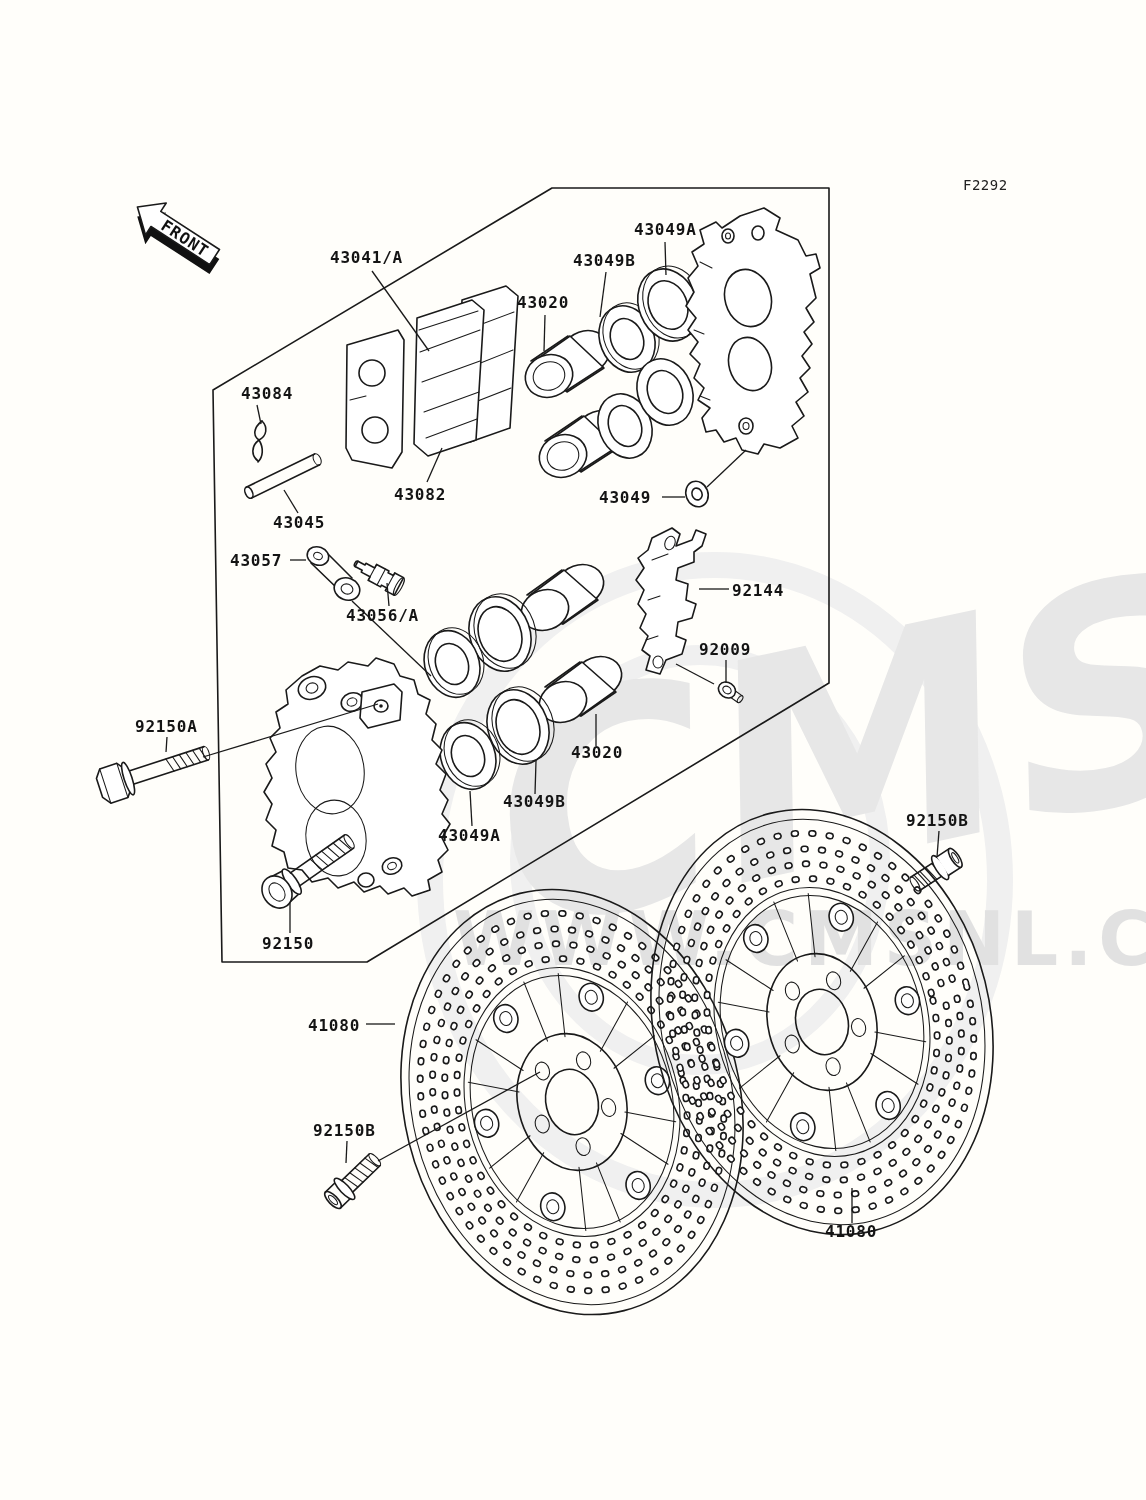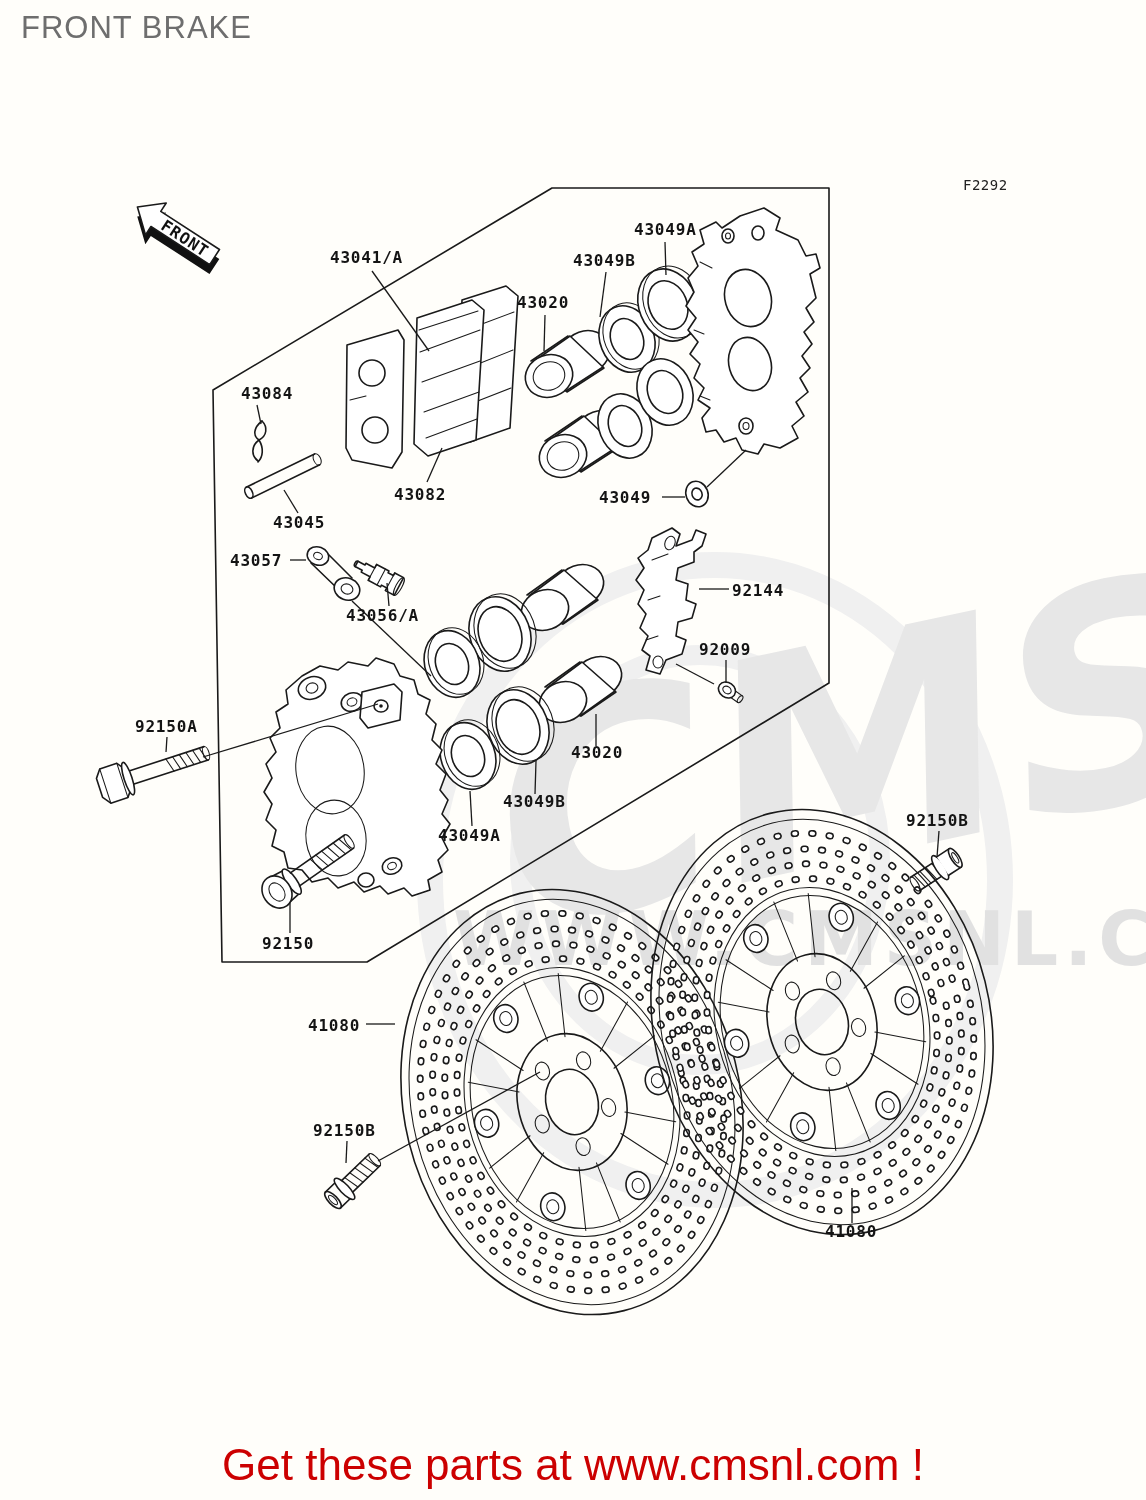--- a/index.html
+++ b/index.html
@@ -29,21 +29,20 @@
   .wmln { stroke:#f0f0f0; fill:none; }
   .dots-b { fill:none; stroke:#1a1a1a; stroke-width:7;   stroke-dasharray:1.5 16; stroke-linecap:round; }
   .dots-w { fill:none; stroke:#ffffff; stroke-width:3.8; stroke-dasharray:1.5 16; stroke-linecap:round; }
   .arrow-txt { font:bold 16px "DejaVu Sans Mono", monospace; letter-spacing:1px; fill:#111; }
 </style>
 </head>
 <body>
 
 <div class="page">
 
-  <div class="page-title">FRONT BRAKE</div>
 
   <svg width="1146" height="1500" viewBox="0 0 1146 1500">
 
     <defs>
       <g id="discproto">
         <ellipse class="k" rx="168" ry="215"></ellipse>
         <ellipse class="kt" rx="160" ry="205"></ellipse>
         <ellipse class="dots-b" rx="149" ry="191"></ellipse>
           <ellipse class="dots-w" rx="149" ry="191"></ellipse>
         <ellipse class="dots-b" rx="137" ry="175" stroke-dashoffset="8"></ellipse>
@@ -390,14 +389,13 @@
     <text class="lbl" x="571" y="758">43020</text>
     <text class="lbl" x="503" y="807">43049B</text>
     <text class="lbl" x="438" y="841">43049A</text>
     <text class="lbl" x="262" y="949">92150</text>
     <text class="lbl" x="906" y="826">92150B</text>
     <text class="lbl" x="308" y="1031">41080</text>
     <text class="lbl" x="313" y="1136">92150B</text>
     <text class="lbl" x="825" y="1237">41080</text>
   </svg>
 
-  <div class="footer">Get these parts at www.cmsnl.com !</div>
 </div>
 
 </body></html>

